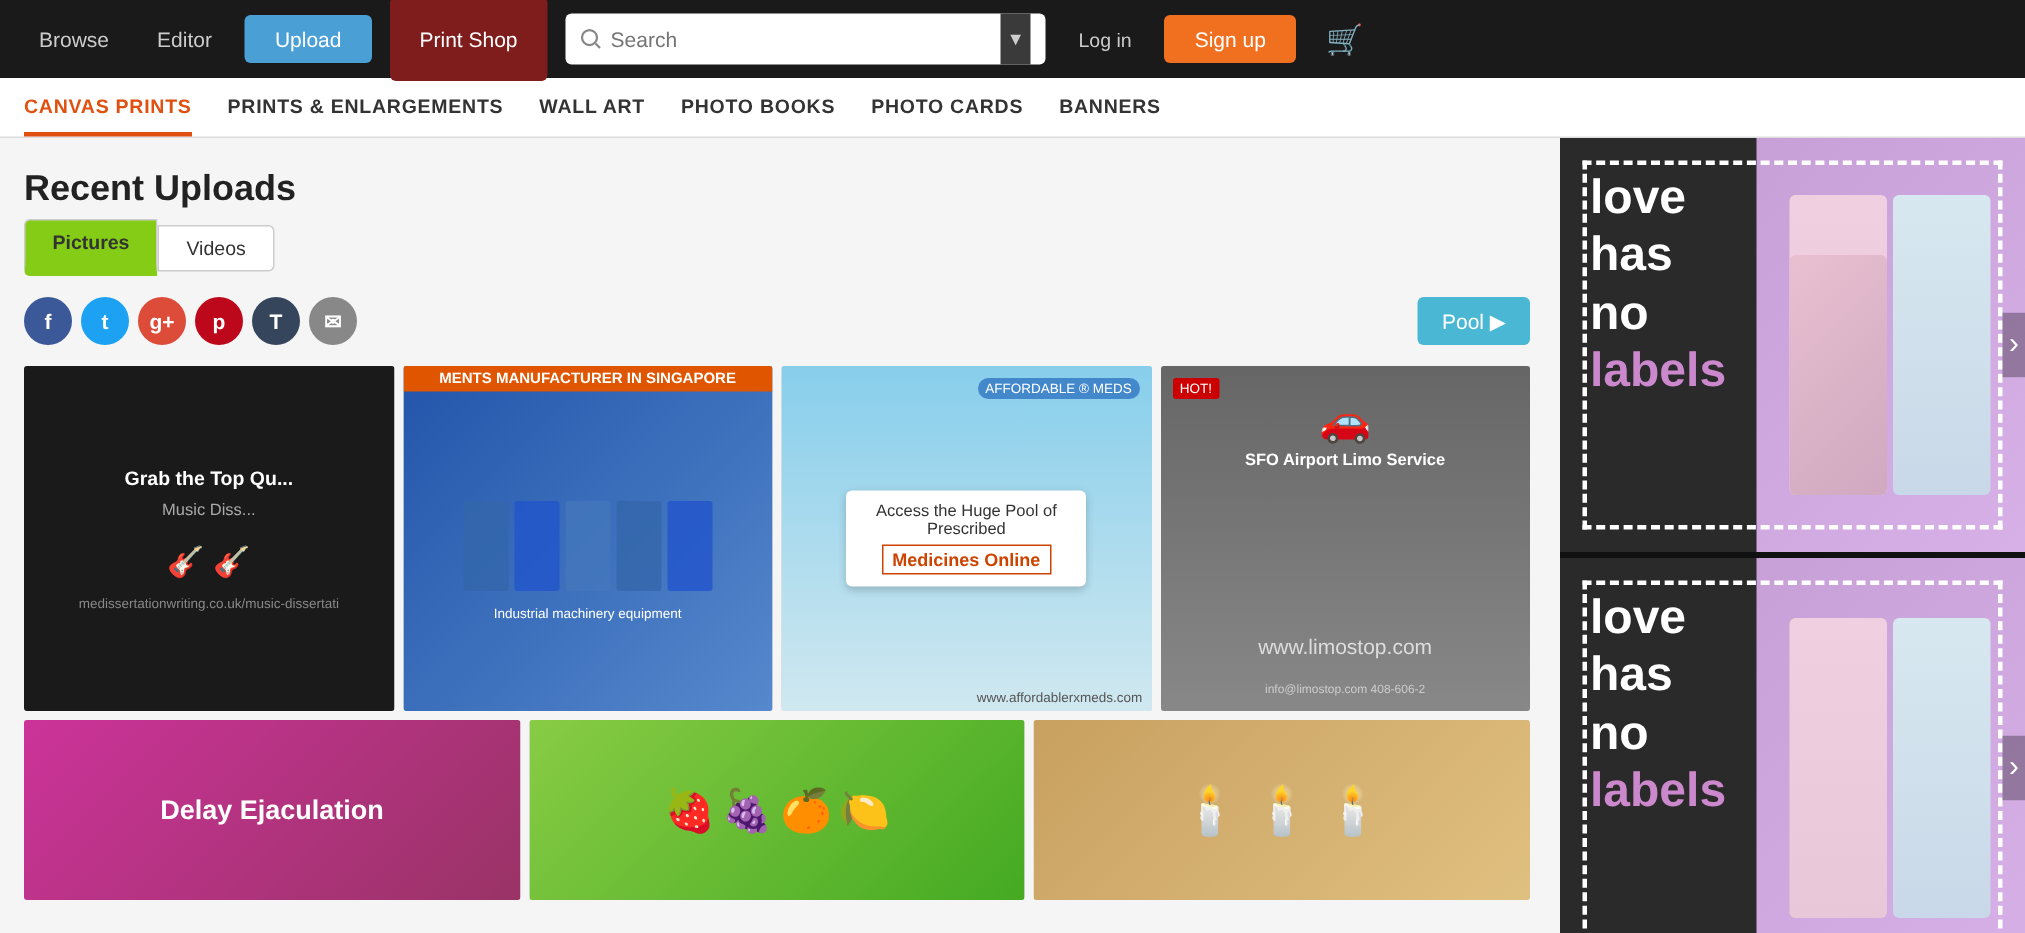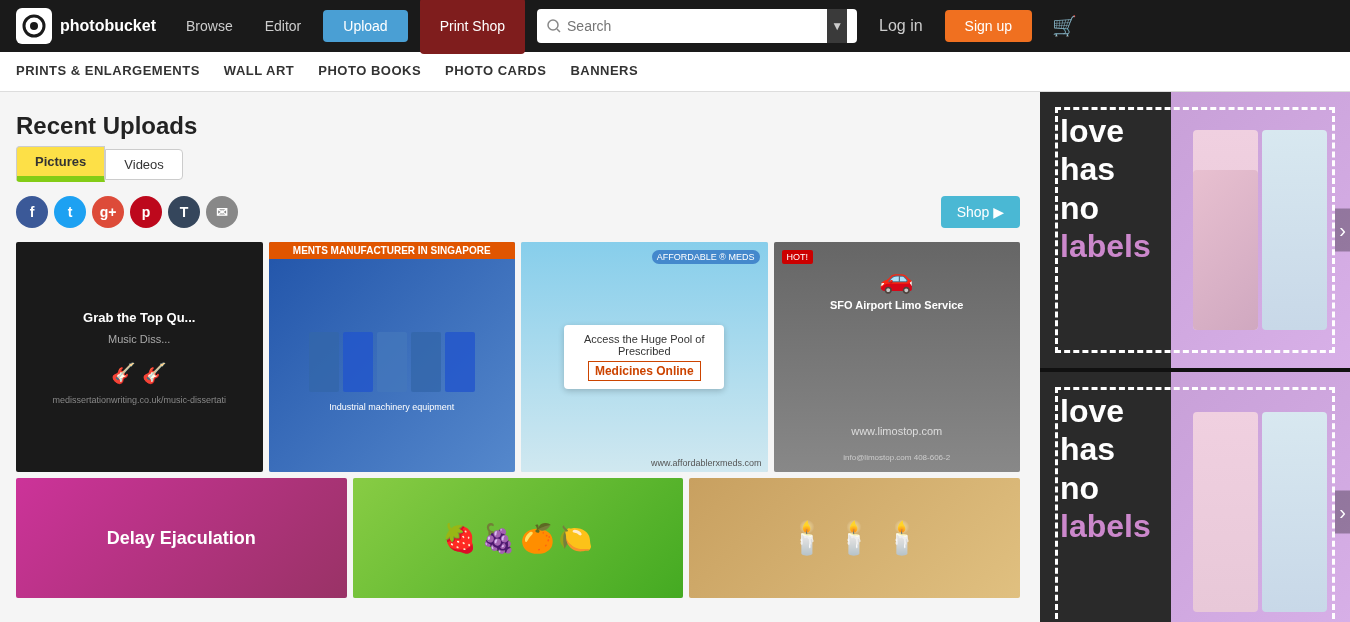--- a/index.html
+++ b/index.html
@@ -77,21 +77,21 @@
       color: #ccc;
       font-size: 12px;
       padding: 0 4px;
       cursor: pointer;
       height: 34px;
     }
     .login-btn {
       background: none;
       border: none;
       color: #ccc;
-      font-size: 16px;
+      font-size: 13px;
       cursor: pointer;
       padding: 6px 10px;
     }
     .signup-btn {
       background: #f07020;
       color: #fff;
       border: none;
       border-radius: 4px;
       padding: 8px 20px;
       font-size: 14px;
@@ -160,22 +160,22 @@
     }
     .tab-btn {
       border: 1px solid #ccc;
       background: #fff;
       padding: 7px 18px;
       font-size: 13px;
       cursor: pointer;
       color: #333;
     }
     .tab-btn.active {
-      background: #fde047;
-      border-bottom: 6px solid #84cc16;
+      background: #84cc16;
+      border-bottom: 8px solid #84cc16;
       color: #333;
       font-weight: bold;
     }
     .tab-btn:first-child { border-radius: 4px 0 0 4px; }
     .tab-btn:last-child { border-radius: 0 4px 4px 0; }
 
     
     .action-row {
       display: flex;
       align-items: center;
@@ -380,46 +380,39 @@
       display: grid;
       grid-template-columns: repeat(3, 1fr);
       gap: 6px;
       margin-top: 6px;
     }
   </style>
 </head>
 <body>
 
 <nav class="top-nav">
-  <div class="logo-area">
-    <svg class="logo-icon" viewBox="0 0 36 36">
-      <rect width="36" height="36" rx="6" fill="#fff"></rect>
-      <circle cx="18" cy="18" r="10" fill="none" stroke="#1a1a1a" stroke-width="3"></circle>
-      <circle cx="18" cy="18" r="4" fill="#1a1a1a"></circle>
-    </svg>
-    <span class="logo-text">photobucket</span>
-  </div>
   <button class="nav-btn">Browse</button>
   <button class="nav-btn">Editor</button>
   <button class="upload-btn">Upload</button>
   <button class="printshop-btn">Print Shop</button>
   <div class="search-area">
     <svg width="14" height="14" viewBox="0 0 14 14" fill="none" style="margin-right:6px;flex-shrink:0">
       <circle cx="6" cy="6" r="5" stroke="#888" stroke-width="1.5"></circle>
       <line x1="10" y1="10" x2="13" y2="13" stroke="#888" stroke-width="1.5"></line>
     </svg>
     <input type="text" placeholder="Search" style="">
     <button class="search-dropdown">▼</button>
   </div>
   <button class="login-btn">Log in</button>
   <button class="signup-btn">Sign up</button>
   <span class="cart-icon">🛒</span>
 </nav>
 
 <nav class="secondary-nav">
+  <a class="active">CANVAS PRINTS</a>
   <a>PRINTS &amp; ENLARGEMENTS</a>
   <a>WALL ART</a>
   <a>PHOTO BOOKS</a>
   <a>PHOTO CARDS</a>
   <a>BANNERS</a>
 </nav>
 
 <div class="main-area">
 
   <div class="content-area">
@@ -433,21 +426,21 @@
     <div class="action-row">
       <div class="social-icons">
         <div class="social-circle" style="background:#3b5998">f</div>
         <div class="social-circle" style="background:#1da1f2">t</div>
         <div class="social-circle" style="background:#dd4b39">g+</div>
         <div class="social-circle" style="background:#bd081c">p</div>
         <div class="social-circle" style="background:#35465c">T</div>
         <div class="social-circle" style="background:#888">✉</div>
       </div>
       <button class="next-btn">
-        <span>Shop ▶</span>
+        <span>Pool ▶</span>
       </button>
     </div>
 
     <div class="grid-container">
 
       <div class="grid-item">
         <div class="img-dissertation">
           <div style="font-size:13px;font-weight:bold;margin-bottom:8px;">Grab the Top Qu...</div>
           <div style="font-size:11px;color:#aaa">Music Diss...</div>
           <div style="margin-top:16px;font-size:20px;color:#888">🎸 🎸</div>
@@ -480,21 +473,21 @@
         </div>
       </div>
 
       <div class="grid-item">
         <div class="img-limo">
           <div style="position:absolute;top:8px;left:8px;background:#cc0000;color:#fff;font-size:9px;padding:2px 5px;border-radius:2px;">HOT!</div>
           <div style="position:absolute;top:20px;text-align:center;width:100%;padding:0 10px;">
             <div style="font-size:28px;">🚗</div>
             <div style="font-size:11px;font-weight:bold;color:#fff;margin-top:4px;">SFO Airport Limo Service</div>
           </div>
-          <div style="font-size:11px;color:#ddd;margin-bottom:4px;z-index:2;">www.limostop.com</div>
+          <div style="font-size:14px;color:#ddd;margin-bottom:4px;z-index:2;">www.limostop.com</div>
           <div style="font-size:8px;color:#ccc;z-index:2;">info@limostop.com  408-606-2</div>
         </div>
       </div>
     </div>
 
     <div class="grid-row-2">
       <div class="grid-item">
         <div class="img-delay">
           <span>Delay Ejaculation</span>
         </div>

